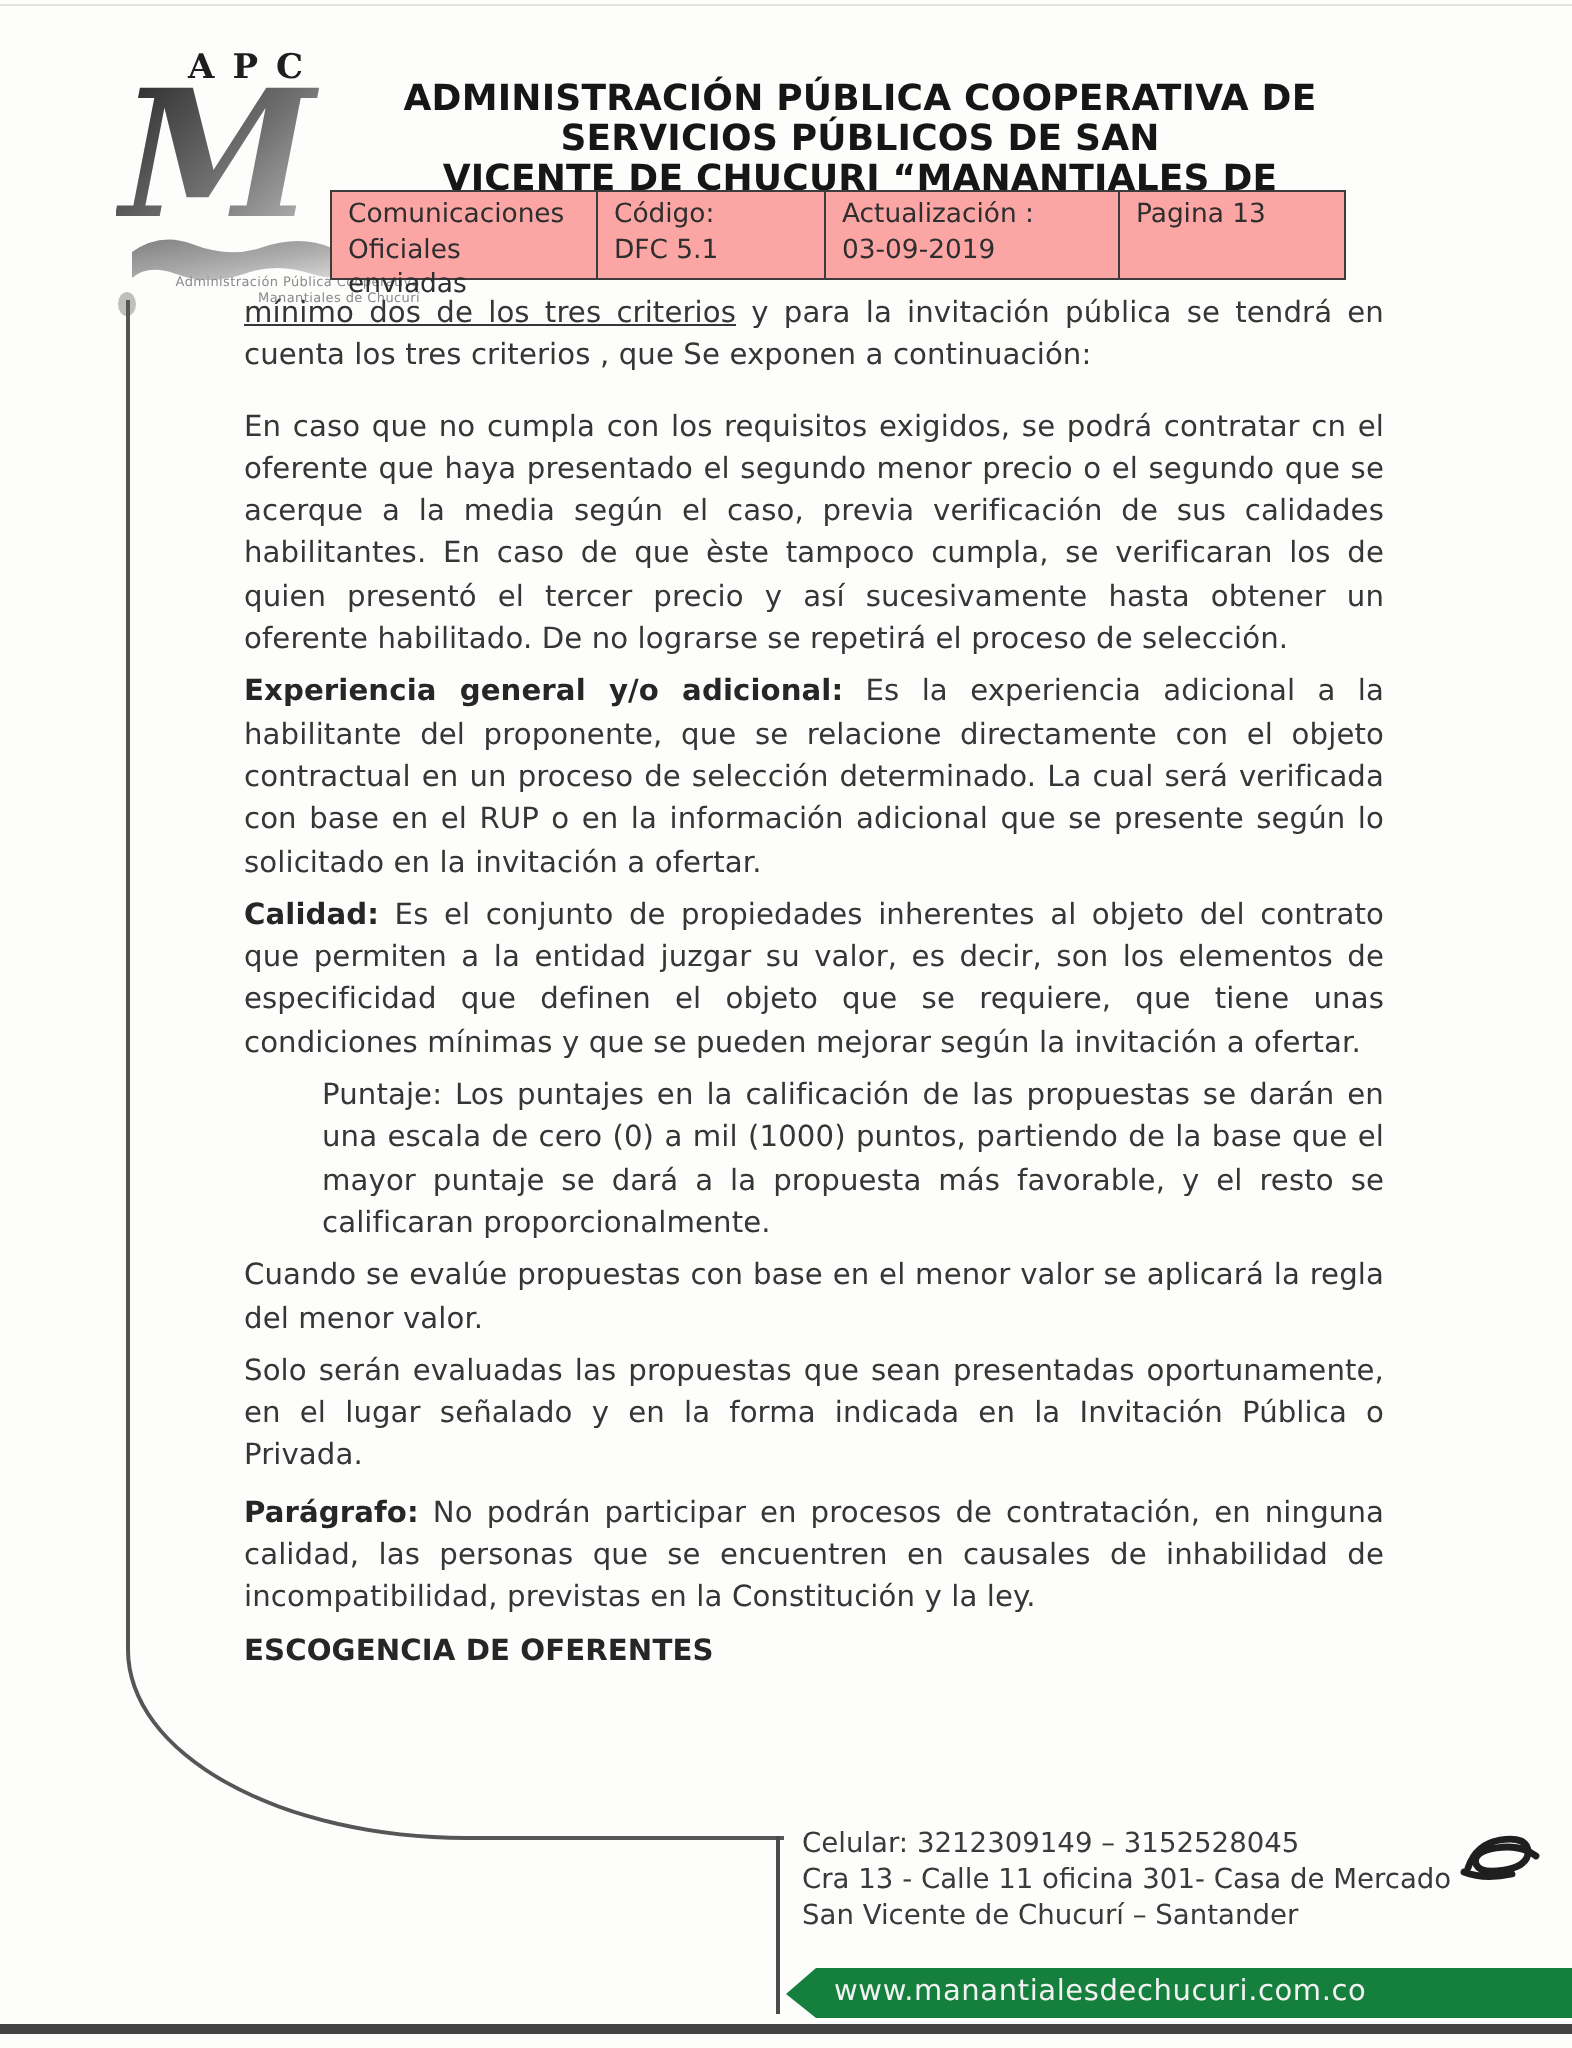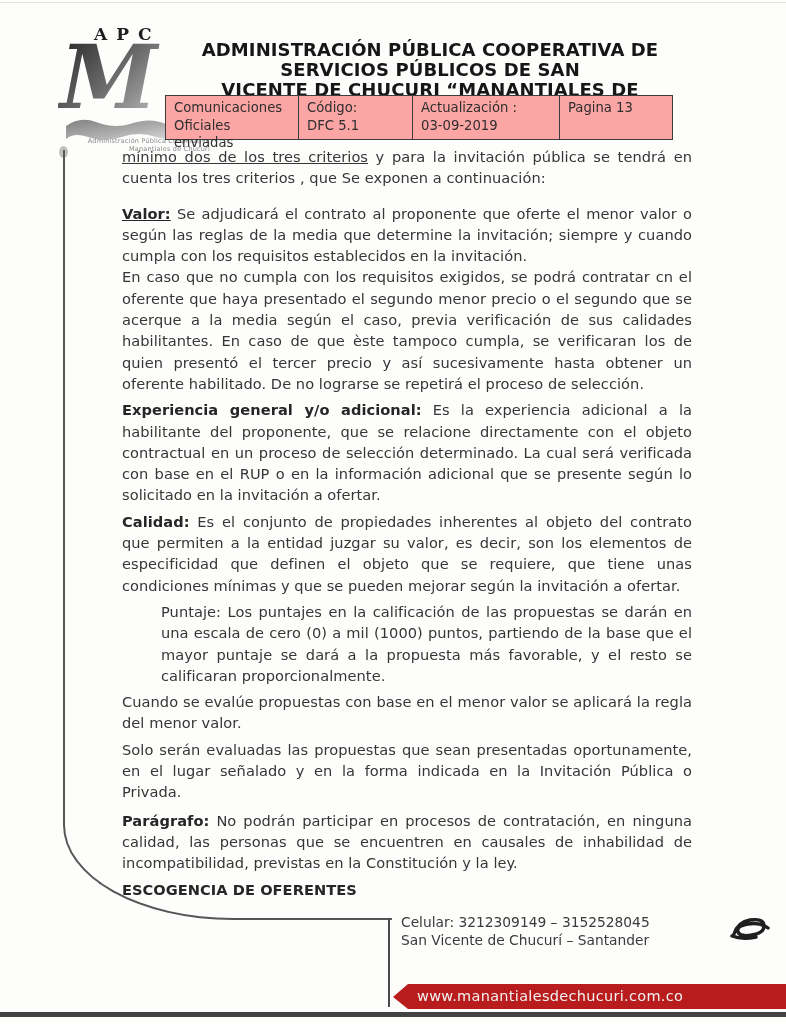--- a/index.html
+++ b/index.html
@@ -60,21 +60,21 @@
   .para b{color:#262626;}
   .u{text-decoration:underline;}
 
   
   .footer-block{
     position:absolute;left:401px;top:913px;width:330px;
     font-size:13.8px;line-height:18px;color:#3a3a3a;
   }
   .web-banner{
     position:absolute;left:393px;top:984px;width:393px;height:25px;
-    background:#b91c1c;color:#f2f2f2;
+    background:#15803d;color:#f2f2f2;
     font-size:14.5px;line-height:25px;padding-left:24px;box-sizing:border-box;
     clip-path:polygon(15px 0,100% 0,100% 100%,15px 100%,0 52%);
     letter-spacing:.3px;
   }
   .bottom-rule{position:absolute;left:0;top:1012px;width:786px;height:5px;background:#434343;}
   .scribble{position:absolute;left:724px;top:908px;}
 </style>
 </head>
 <body>
 
@@ -124,33 +124,33 @@
       <div>Pagina  13</div>
     </div>
   </div>
 
   <div class="curve-dot"></div>
   <div class="curve"></div>
   <div class="footer-vline"></div>
 
   <div class="body-text" id="body-text">
       <div class="para" style="margin-bottom: 14px;"><span class="u">mínimo dos de los tres criterios</span> y para la invitación pública se tendrá en cuenta los tres criterios , que Se exponen a continuación:</div>
-      <div class="para" style="margin-bottom: 0px;"><b class="u">Valor:</b> Se adjudicará el contrato al proponente que oferte el menor valor o según las reglas de la media que determine la invitación; siempre y cuando cumpla con los requisitos establecidos en la invitación.</div>
       <div class="para" style="margin-bottom: 5px;">En caso que no cumpla con los requisitos exigidos, se podrá contratar cn el oferente que haya presentado el segundo menor precio o el segundo que se acerque a la media según el caso, previa verificación de sus calidades habilitantes. En caso de que èste tampoco cumpla, se verificaran los de quien presentó el tercer precio y así sucesivamente hasta obtener un oferente habilitado. De no lograrse se repetirá el proceso de selección.</div>
       <div class="para" style="margin-bottom: 5px;"><b>Experiencia general y/o adicional:</b> Es la experiencia adicional a la habilitante del proponente, que se relacione directamente con el objeto contractual en un proceso de selección determinado. La cual será verificada con base en el RUP o en la información adicional que se presente según lo solicitado en la invitación a ofertar.</div>
       <div class="para" style="margin-bottom: 5px;"><b>Calidad:</b> Es el conjunto de propiedades inherentes al objeto del contrato que permiten a la entidad juzgar su valor, es decir, son los elementos de especificidad que definen el objeto que se requiere, que tiene unas condiciones mínimas y que se pueden mejorar según la invitación a ofertar.</div>
       <div class="para" style="margin-bottom: 5px; margin-left: 39px;">Puntaje: Los puntajes en la calificación de las propuestas se darán en una escala de cero (0) a mil (1000) puntos, partiendo de la base que el mayor puntaje se dará a la propuesta más favorable, y el resto se calificaran proporcionalmente.</div>
       <div class="para" style="margin-bottom: 5px;">Cuando se evalúe propuestas con base en el menor valor se aplicará la regla del menor valor.</div>
       <div class="para" style="margin-bottom: 7px;">Solo serán evaluadas las propuestas que sean presentadas oportunamente, en el lugar señalado y en la forma indicada en la Invitación Pública o Privada.</div>
       <div class="para" style="margin-bottom: 5px;"><b>Parágrafo:</b> No podrán participar en procesos de contratación, en ninguna calidad, las personas que se encuentren en causales de inhabilidad de incompatibilidad, previstas en la Constitución y la ley.</div>
       <div class="para" style="margin-bottom: 0px;"><b>ESCOGENCIA DE OFERENTES</b></div>
     </div>
 
   <div class="footer-block">
     <div>Celular: 3212309149 – 3152528045</div>
+    <div>Cra 13 - Calle 11 oficina 301- Casa de Mercado</div>
     <div>San Vicente de Chucurí – Santander</div>
   </div>
 
   <div class="scribble">
     <svg width="52" height="40" viewBox="0 0 52 40">
       <path d="M10 26 q4 -12 16 -14 q14 -2 14 6 q0 7 -12 9 q-12 2 -14 -3 q-2 -6 10 -8 q12 -2 20 4 M8 28 q10 4 24 1" fill="none" stroke="#1f1f1f" stroke-width="3.4" stroke-linecap="round"></path>
     </svg>
   </div>
 
   <div class="web-banner">www.manantialesdechucuri.com.co</div>

